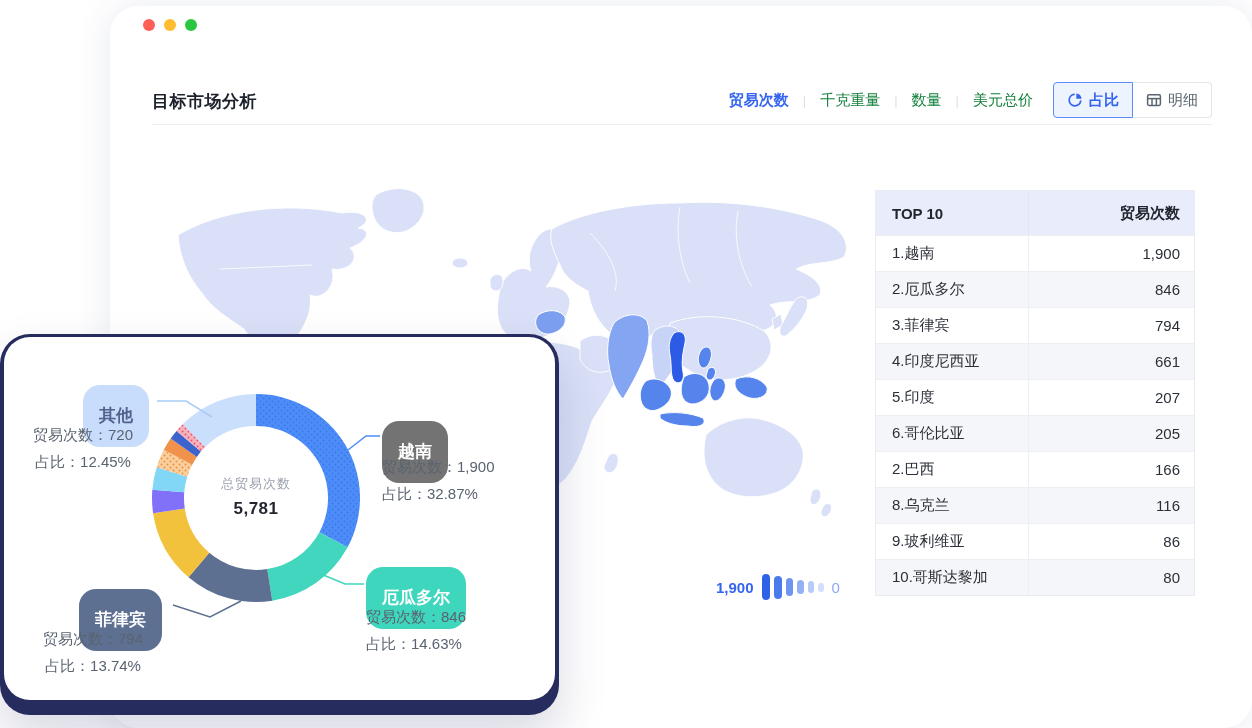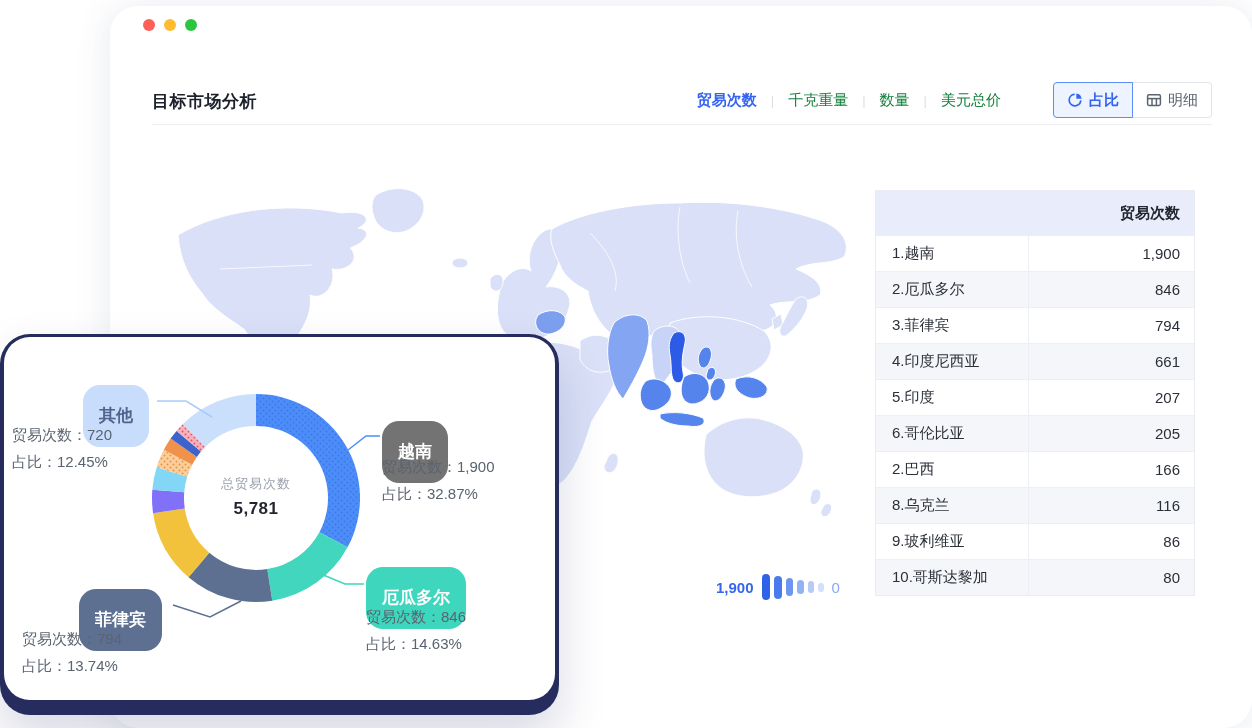--- a/index.html
+++ b/index.html
@@ -18,21 +18,21 @@
 
   .tabs { position:absolute; right:40px; top:74px; height:40px; display:flex; align-items:center; gap:14px; font-size:15px; }
   .tab { color:#15803d; cursor:pointer; white-space:nowrap; }
   .tab.active { color:#3565EF; font-weight:700; }
   .tab-sep { color:#DCDFE5; font-size:13px; }
   .toggle-group { display:flex; margin-left:6px; }
   .toggle-btn { display:flex; align-items:center; gap:6px; height:36px; padding:0 13px;
                 background:#fff; border:1px solid #E2E5EA; color:#5A6470; font-size:15px; cursor:pointer; }
   .toggle-btn.first { border-radius:4px 0 0 4px; }
   .toggle-btn.last  { border-radius:0 4px 4px 0; border-left:none; }
-  .toggle-btn.active { background:#EDF4FF; border:1px solid #5A8DF8; color:#3565EF; font-weight:700;margin-left:32px; }
+  .toggle-btn.active { background:#EDF4FF; border:1px solid #5A8DF8; color:#3565EF; font-weight:700; }
   .toggle-btn svg { display:block; }
 
   
   .map { position:absolute; left:50px; top:167px; }
   .map path, .map ellipse { fill:#D9E0F7; stroke:#fff; stroke-width:1; stroke-linejoin:round; }
   .map .b { fill:none; stroke:#fff; stroke-width:1; opacity:.8; }
   .map .hl-uk  { fill:#7D9FF0; }
   .map .hl-in  { fill:#84A6F2; }
   .map .hl-vn  { fill:#2E5BE6; }
   .map .hl-sea { fill:#5585EC; }
@@ -54,21 +54,21 @@
   .trow .tname { border-right:1px solid #ECEFF5; }
 
   
   .card-wrap { position:absolute; left:0px; top:334px; width:559px; height:381px;
                background:#272C5E; border-radius:30px; box-shadow:0 24px 48px rgba(43,49,108,.18); }
   .card { position:absolute; left:4px; top:3px; width:551px; height:363px; background:#fff; border-radius:26px; overflow:hidden; }
   .card svg.donut { position:absolute; left:0; top:0; }
 
   .pill { position:absolute; padding:20px 16px; border-radius:17px; font-size:17px; font-weight:700; line-height:22px; white-space:nowrap; }
   .stats { position:absolute; font-size:15px; line-height:27px; color:#5A6370; white-space:nowrap; }
-  .stats.right { text-align:left; }
+  .stats.right { text-align:center; }
   .donut-center { position:absolute; left:172px; top:138px; width:160px; text-align:center; }
   .donut-center .cl { font-size:13px; color:#9AA1AD; letter-spacing:1px; }
   .donut-center .cv { font-size:17px; font-weight:700; color:#23262E; margin-top:6px; letter-spacing:.5px; }
 </style>
 </head>
 <body>
 
 <div id="stage">
 
   <div class="window">
@@ -168,20 +168,21 @@
           <span class="lbar" style="height: 18px; width: 7px; background: rgb(110, 149, 240);"></span>
           <span class="lbar" style="height: 14px; width: 7px; background: rgb(147, 177, 244);"></span>
           <span class="lbar" style="height: 12px; width: 6px; background: rgb(183, 203, 248);"></span>
           <span class="lbar" style="height: 9px; width: 6px; background: rgb(211, 223, 251);"></span>
         </span>
       <span class="minv">0</span>
     </div>
 
     <div class="top10">
       <div class="thead">
+        <div class="tname">TOP 10</div>
         <div class="tval">贸易次数</div>
       </div>
       <div id="table-body">
           <div class="trow">
             <div class="tname">1.越南</div>
             <div class="tval">1,900</div>
           </div>
           <div class="trow alt">
             <div class="tname">2.厄瓜多尔</div>
             <div class="tval">846</div>

